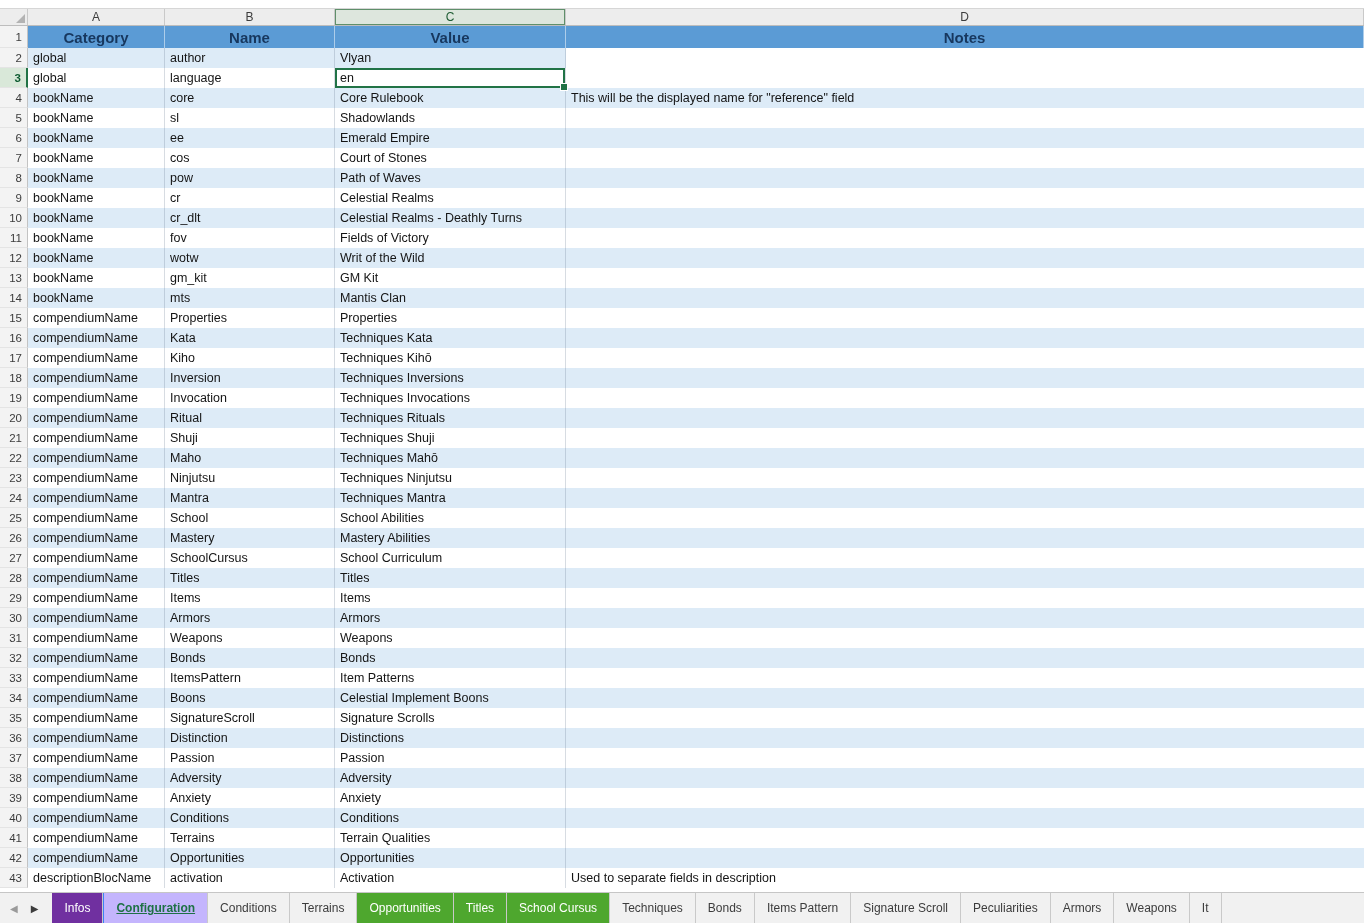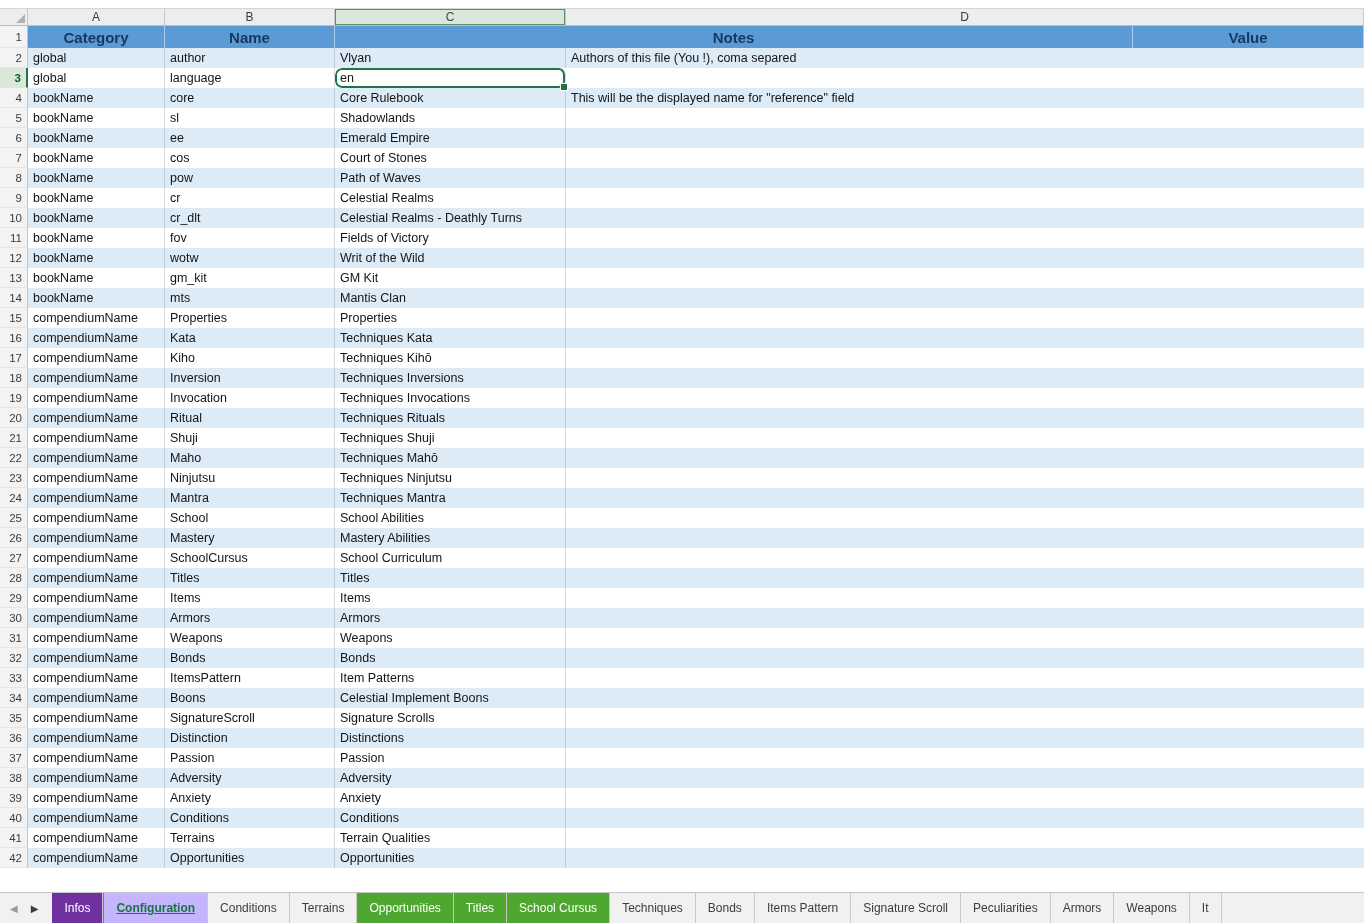--- a/index.html
+++ b/index.html
@@ -44,21 +44,21 @@
     border-right:1px solid rgba(110,130,150,0.28);box-sizing:border-box;
     white-space:nowrap;overflow:hidden;
   }
   .cell.col-d{border-right:none;}
   .header-row .cell{
     justify-content:center;font-weight:bold;font-size:15px;color:#17375E;
     background:#5B9BD5;border-right:1px solid rgba(255,255,255,0.5);
   }
   .band .cell{background:#DDEBF7;}
   .plain .cell{background:#ffffff;}
-  .selected-cell{box-shadow:inset 0 0 0 2px #217346;position:relative;z-index:2;overflow:visible;border-radius:7px;}
+  .selected-cell{box-shadow:inset 0 0 0 2px #217346;position:relative;z-index:2;overflow:visible;}
   .selected-cell::after{
     content:"";position:absolute;right:-3px;bottom:-3px;width:6px;height:6px;
     background:#217346;border:1px solid #ffffff;
   }
 
   .bottom-spacer{flex:1;background:#ffffff;}
 
   
   .tab-bar{
     flex:none;height:31px;background:#f1f1f1;border-top:1px solid #c6c6c6;
@@ -88,29 +88,28 @@
   <div class="colh col-b">B</div>
   <div class="colh col-c selected-col">C</div>
   <div class="colh col-d">D</div>
 </div>
 
 <div id="sheet-body">
     <div class="row header-row">
       <div class="gut">1</div>
       <div class="cell col-a">Category</div>
       <div class="cell col-b">Name</div>
+      <div class="cell col-c">Value</div>
       <div class="cell col-d">Notes</div>
-      <div class="cell col-c">Value</div>
     </div>
     <div class="row band">
       <div class="gut">2</div>
       <div class="cell col-a">global</div>
       <div class="cell col-b">author</div>
       <div class="cell col-c">Vlyan</div>
-      <div class="cell col-d">Authors of this file (You !), coma separed</div>
     </div>
     <div class="row plain">
       <div class="gut gut-selected">3</div>
       <div class="cell col-a">global</div>
       <div class="cell col-b">language</div>
       <div class="cell col-c selected-cell">en</div>
     </div>
     <div class="row band">
       <div class="gut">4</div>
       <div class="cell col-a">bookName</div>
@@ -375,20 +374,27 @@
       <div class="cell col-b">Terrains</div>
       <div class="cell col-c">Terrain Qualities</div>
       <div class="cell col-d"></div>
     </div>
     <div class="row band">
       <div class="gut">42</div>
       <div class="cell col-a">compendiumName</div>
       <div class="cell col-b">Opportunities</div>
       <div class="cell col-c">Opportunities</div>
       <div class="cell col-d"></div>
+    </div>
+    <div class="row plain">
+      <div class="gut">43</div>
+      <div class="cell col-a">descriptionBlocName</div>
+      <div class="cell col-b">activation</div>
+      <div class="cell col-c">Activation</div>
+      <div class="cell col-d">Used to separate fields in description</div>
     </div>
   </div>
 
 <div class="bottom-spacer"></div>
 
 <div class="tab-bar">
   <div class="tab-nav">
     <span class="nav-icon dim">◀</span>
     <span class="nav-icon">▶</span>
   </div>

